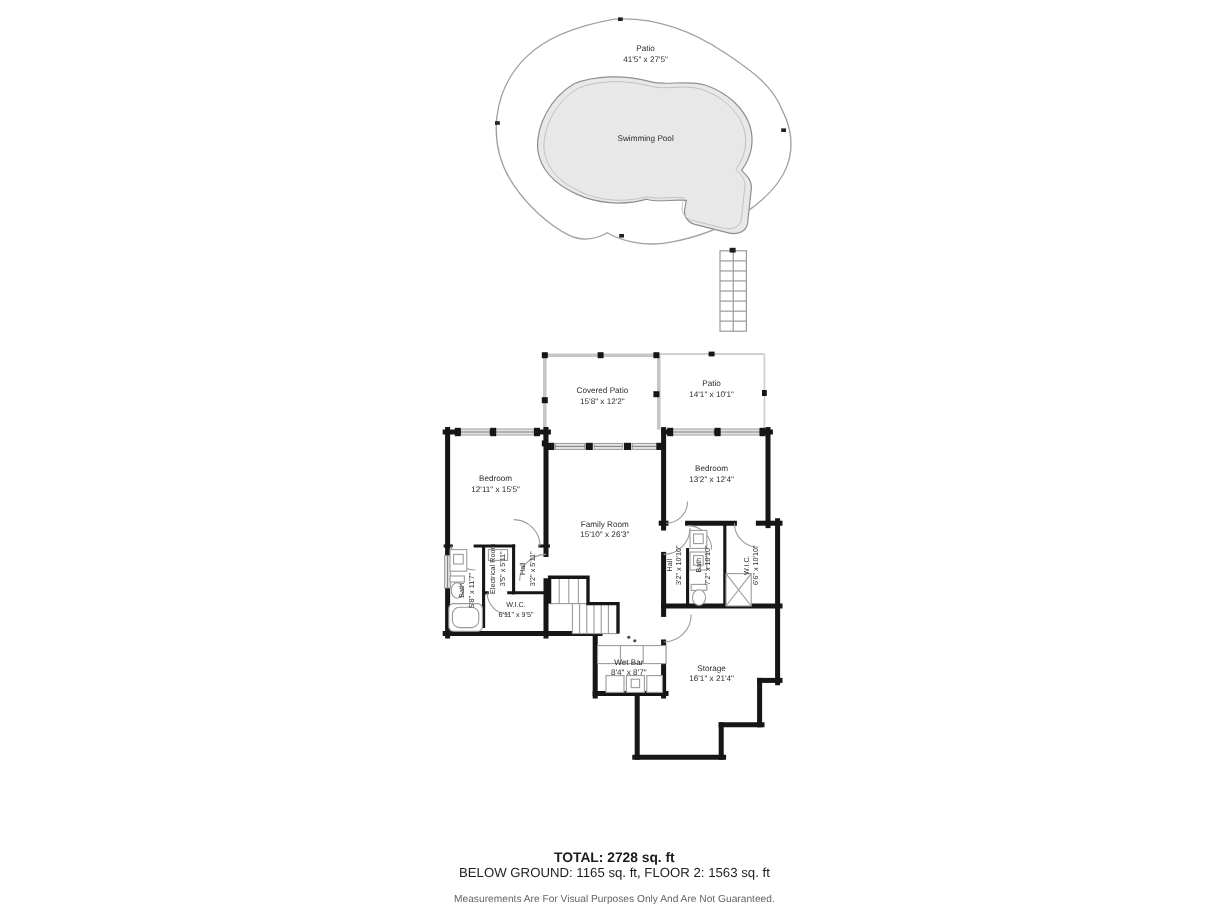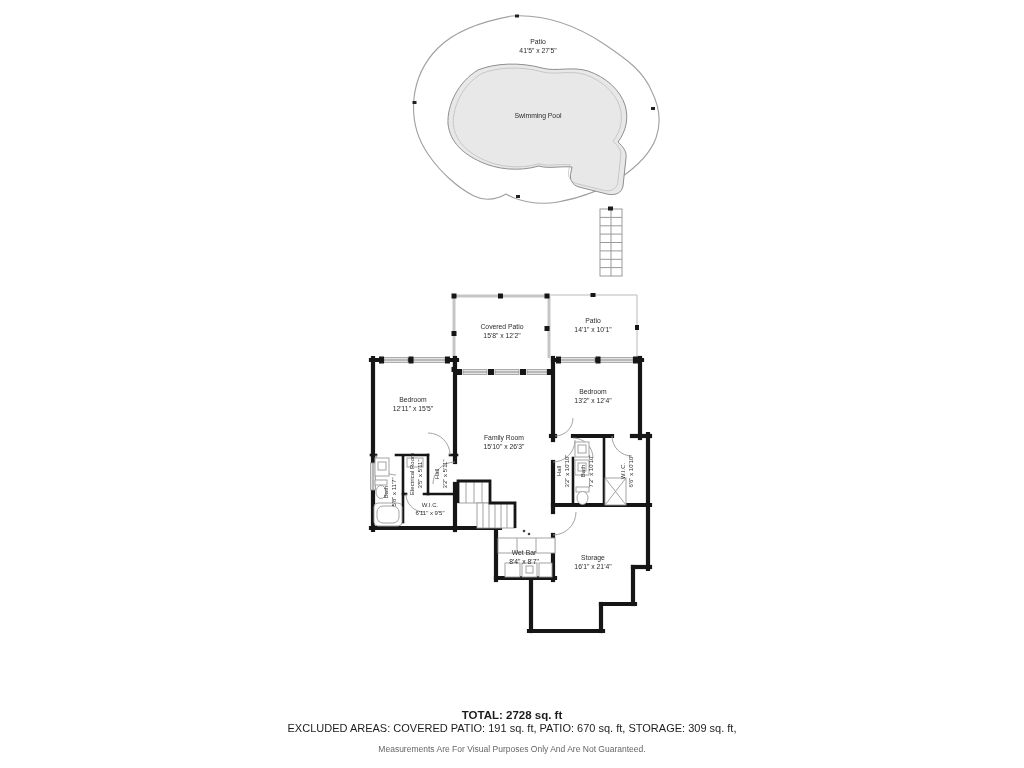--- a/index.html
+++ b/index.html
@@ -279,17 +279,17 @@
     <span class="nm">Wet Bar</span>
     <span class="dm">8'4" x 8'7"</span>
   </div>
   <div class="lbl" style="left:593px;top:562px">
     <span class="nm">Storage</span>
     <span class="dm">16'1" x 21'4"</span>
   </div>
 
   <div class="summary">
     <div class="total">TOTAL: 2728 sq. ft</div>
-    <div class="line">EXCLUDED AREAS: COVERED PATIO: 191 sq. ft, PATIO: 670 sq. ft, STORAGE: 309 sq. ft,</div>
+    <div class="line">BELOW GROUND: 1165 sq. ft, FLOOR 2: 1563 sq. ft</div>
     <div class="disclaimer">Measurements Are For Visual Purposes Only And Are Not Guaranteed.</div>
   </div>
 
 </div>
 
 </body></html>

